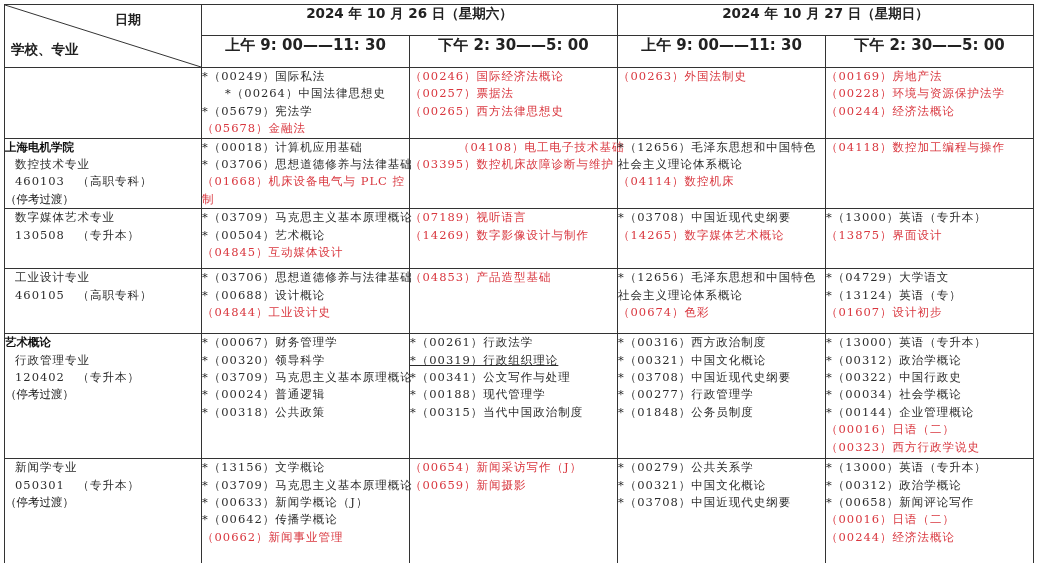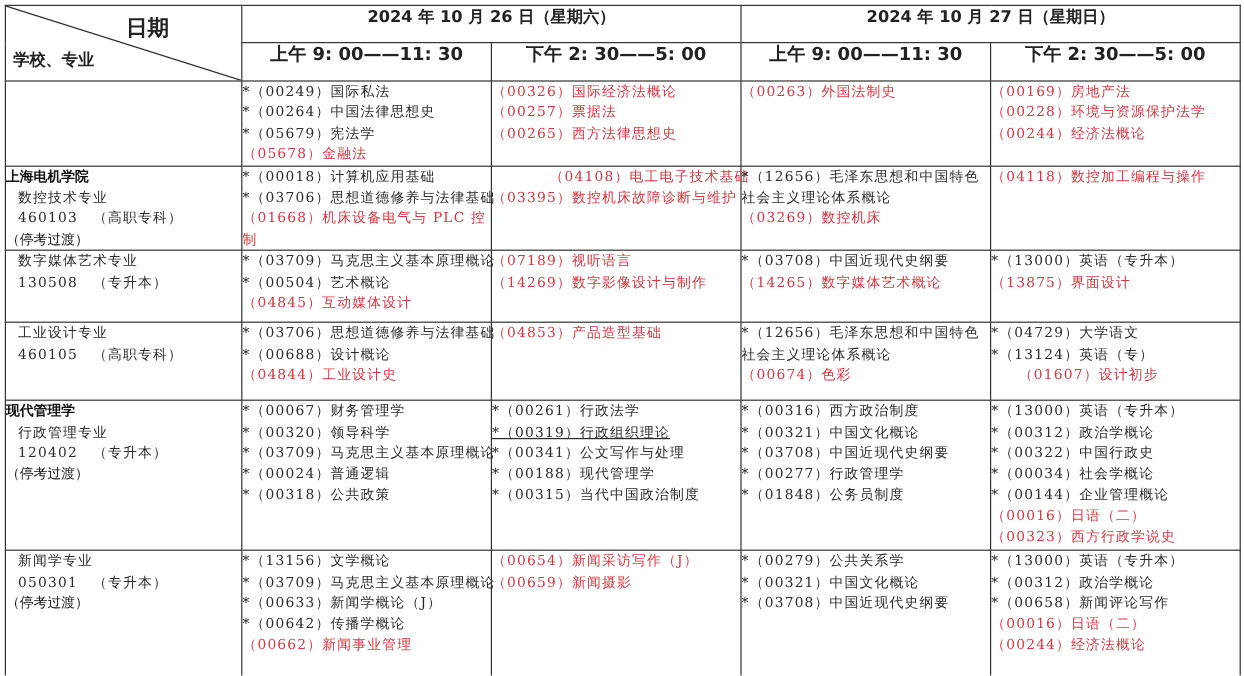--- a/index.html
+++ b/index.html
@@ -6,21 +6,21 @@
   body { width:1037px; height:563px; overflow:hidden; position:relative;
          font-family:"DejaVu Serif", "Liberation Serif", serif; color:#222; }
   table.sched { position:absolute; left:4px; top:4px; border-collapse:collapse;
                 table-layout:fixed; width:1029px; }
   table.sched td, table.sched th { border:1.5px solid #333; padding:0; vertical-align:top; }
   th { font-weight:bold; font-family:"DejaVu Sans", "Liberation Sans", sans-serif; }
   .date-h { height:30px; font-size:13.5px; text-align:center; vertical-align:middle; }
   .time-h { height:31px; font-size:15px; text-align:center; vertical-align:middle; }
   .corner { position:relative; height:62px; }
   .corner svg { position:absolute; left:0; top:0; width:100%; height:100%; }
-  .corner .c-date { position:absolute; right:60px; top:6px; font-size:18px; font-weight:bold; }
+  .corner .c-date { position:absolute; right:60px; top:6px; font-size:13px; font-weight:bold; }
   .corner .c-school { position:absolute; left:6px; bottom:8px; font-size:13.5px; font-weight:bold; }
   .cell { padding:2px 4px 0 5px; font-size:11.5px; line-height:17.4px; letter-spacing:1px; }
   .line { white-space:nowrap; }
   .line.wrap { white-space:normal; }
   .black { color:#2b2b2b; }
   .red { color:#d9363e; }
   .school-name { font-weight:bold; font-family:"DejaVu Sans", "Liberation Sans", sans-serif; letter-spacing:0; color:#111; }
   .major-line { padding-left:10px; color:#2b2b2b; }
   .transit { font-weight:normal; color:#111; letter-spacing:0; }
 </style>
@@ -53,26 +53,26 @@
       <th class="time-h">上午 9: 00——11: 30</th>
       <th class="time-h">下午 2: 30——5: 00</th>
     </tr>
   </thead>
   <tbody id="schedule-body">
 
     <tr style="height:69px">
       <td class="cell"></td>
       <td class="cell">
         <div class="line black" style="color: rgb(43, 43, 43);">*（00249）国际私法</div>
-        <div class="line black" style="color: rgb(43, 43, 43);">*（00264）中国法律思想史</div>
+        <div class="line black" style="color: rgb(43, 43, 43); text-align: center;">*（00264）中国法律思想史</div>
         <div class="line black" style="color: rgb(43, 43, 43);">*（05679）宪法学</div>
         <div class="line red" style="color: rgb(217, 54, 62);">（05678）金融法</div>
       </td>
       <td class="cell">
-        <div class="line red" style="color: rgb(217, 54, 62);">（00326）国际经济法概论</div>
+        <div class="line red" style="color: rgb(217, 54, 62);">（00246）国际经济法概论</div>
         <div class="line red" style="color: rgb(217, 54, 62);">（00257）票据法</div>
         <div class="line red" style="color: rgb(217, 54, 62);">（00265）西方法律思想史</div>
       </td>
       <td class="cell">
         <div class="line red" style="color: rgb(217, 54, 62);">（00263）外国法制史</div>
       </td>
       <td class="cell">
         <div class="line red" style="color: rgb(217, 54, 62);">（00169）房地产法</div>
         <div class="line red" style="color: rgb(217, 54, 62);">（00228）环境与资源保护法学</div>
         <div class="line red" style="color: rgb(217, 54, 62);">（00244）经济法概论</div>
@@ -90,21 +90,21 @@
         <div class="line black" style="color: rgb(43, 43, 43);">*（00018）计算机应用基础</div>
         <div class="line black" style="color: rgb(43, 43, 43);">*（03706）思想道德修养与法律基础</div>
         <div class="line wrap red" style="color: rgb(217, 54, 62);">（01668）机床设备电气与 PLC 控制</div>
       </td>
       <td class="cell">
         <div class="line red" style="color: rgb(217, 54, 62); margin-left: 48px;">（04108）电工电子技术基础</div>
         <div class="line wrap red" style="color: rgb(217, 54, 62);">（03395）数控机床故障诊断与维护</div>
       </td>
       <td class="cell">
         <div class="line wrap black" style="color: rgb(43, 43, 43);">*（12656）毛泽东思想和中国特色社会主义理论体系概论</div>
-        <div class="line red" style="color: rgb(217, 54, 62);">（03269）数控机床</div>
+        <div class="line red" style="color: rgb(217, 54, 62);">（04114）数控机床</div>
       </td>
       <td class="cell">
         <div class="line red" style="color: rgb(217, 54, 62);">（04118）数控加工编程与操作</div>
       </td>
     </tr>
 
     <tr style="height:60px">
       <td class="cell">
         <div class="major-line">数字媒体艺术专业</div>
         <div class="major-line">130508　（专升本）</div>
@@ -141,27 +141,27 @@
       <td class="cell">
         <div class="line red" style="color: rgb(217, 54, 62);">（04853）产品造型基础</div>
       </td>
       <td class="cell">
         <div class="line wrap black" style="color: rgb(43, 43, 43);">*（12656）毛泽东思想和中国特色社会主义理论体系概论</div>
         <div class="line red" style="color: rgb(217, 54, 62);">（00674）色彩</div>
       </td>
       <td class="cell">
         <div class="line black" style="color: rgb(43, 43, 43);">*（04729）大学语文</div>
         <div class="line black" style="color: rgb(43, 43, 43);">*（13124）英语（专）</div>
-        <div class="line red" style="color: rgb(217, 54, 62); margin-left: 23px;">（01607）设计初步</div>
+        <div class="line red" style="color: rgb(217, 54, 62);">（01607）设计初步</div>
       </td>
     </tr>
 
     <tr style="height:125px">
       <td class="cell">
-        <div class="school-name">现代管理学</div>
+        <div class="school-name">艺术概论</div>
         <div class="major-line">行政管理专业</div>
         <div class="major-line">120402　（专升本）</div>
         <div class="transit">（停考过渡）</div>
       </td>
       <td class="cell">
         <div class="line black" style="color: rgb(43, 43, 43);">*（00067）财务管理学</div>
         <div class="line black" style="color: rgb(43, 43, 43);">*（00320）领导科学</div>
         <div class="line black" style="color: rgb(43, 43, 43);">*（03709）马克思主义基本原理概论</div>
         <div class="line black" style="color: rgb(43, 43, 43);">*（00024）普通逻辑</div>
         <div class="line black" style="color: rgb(43, 43, 43);">*（00318）公共政策</div>

